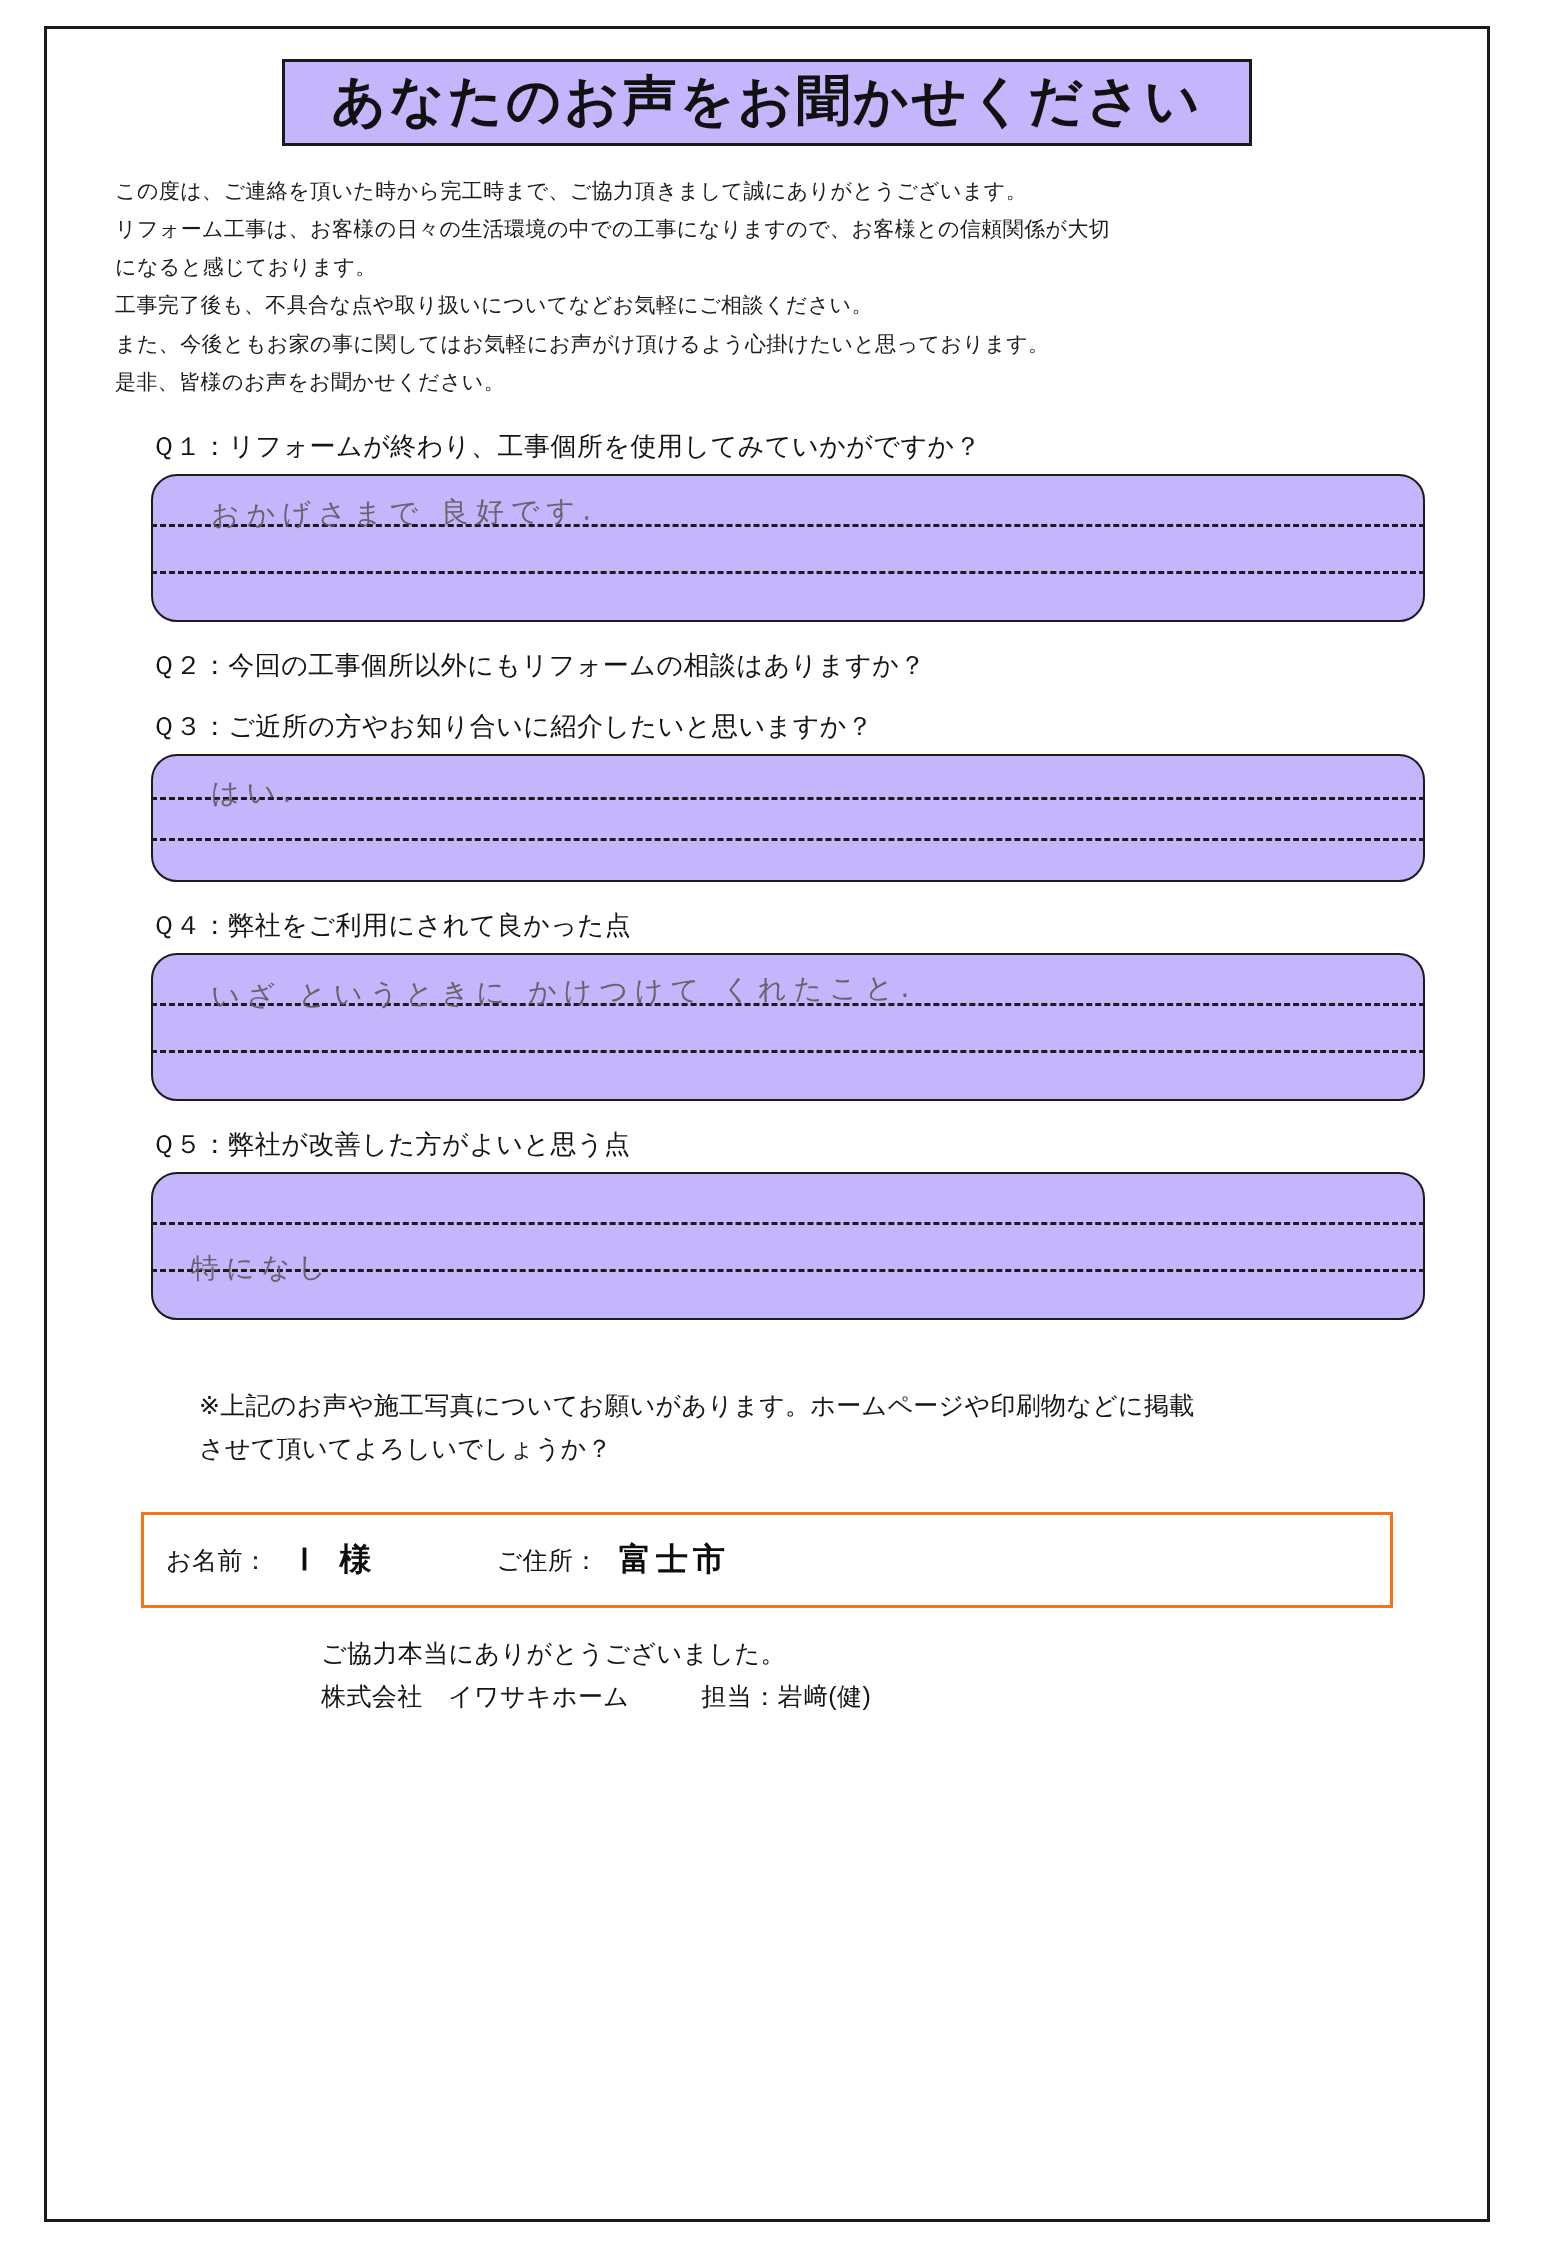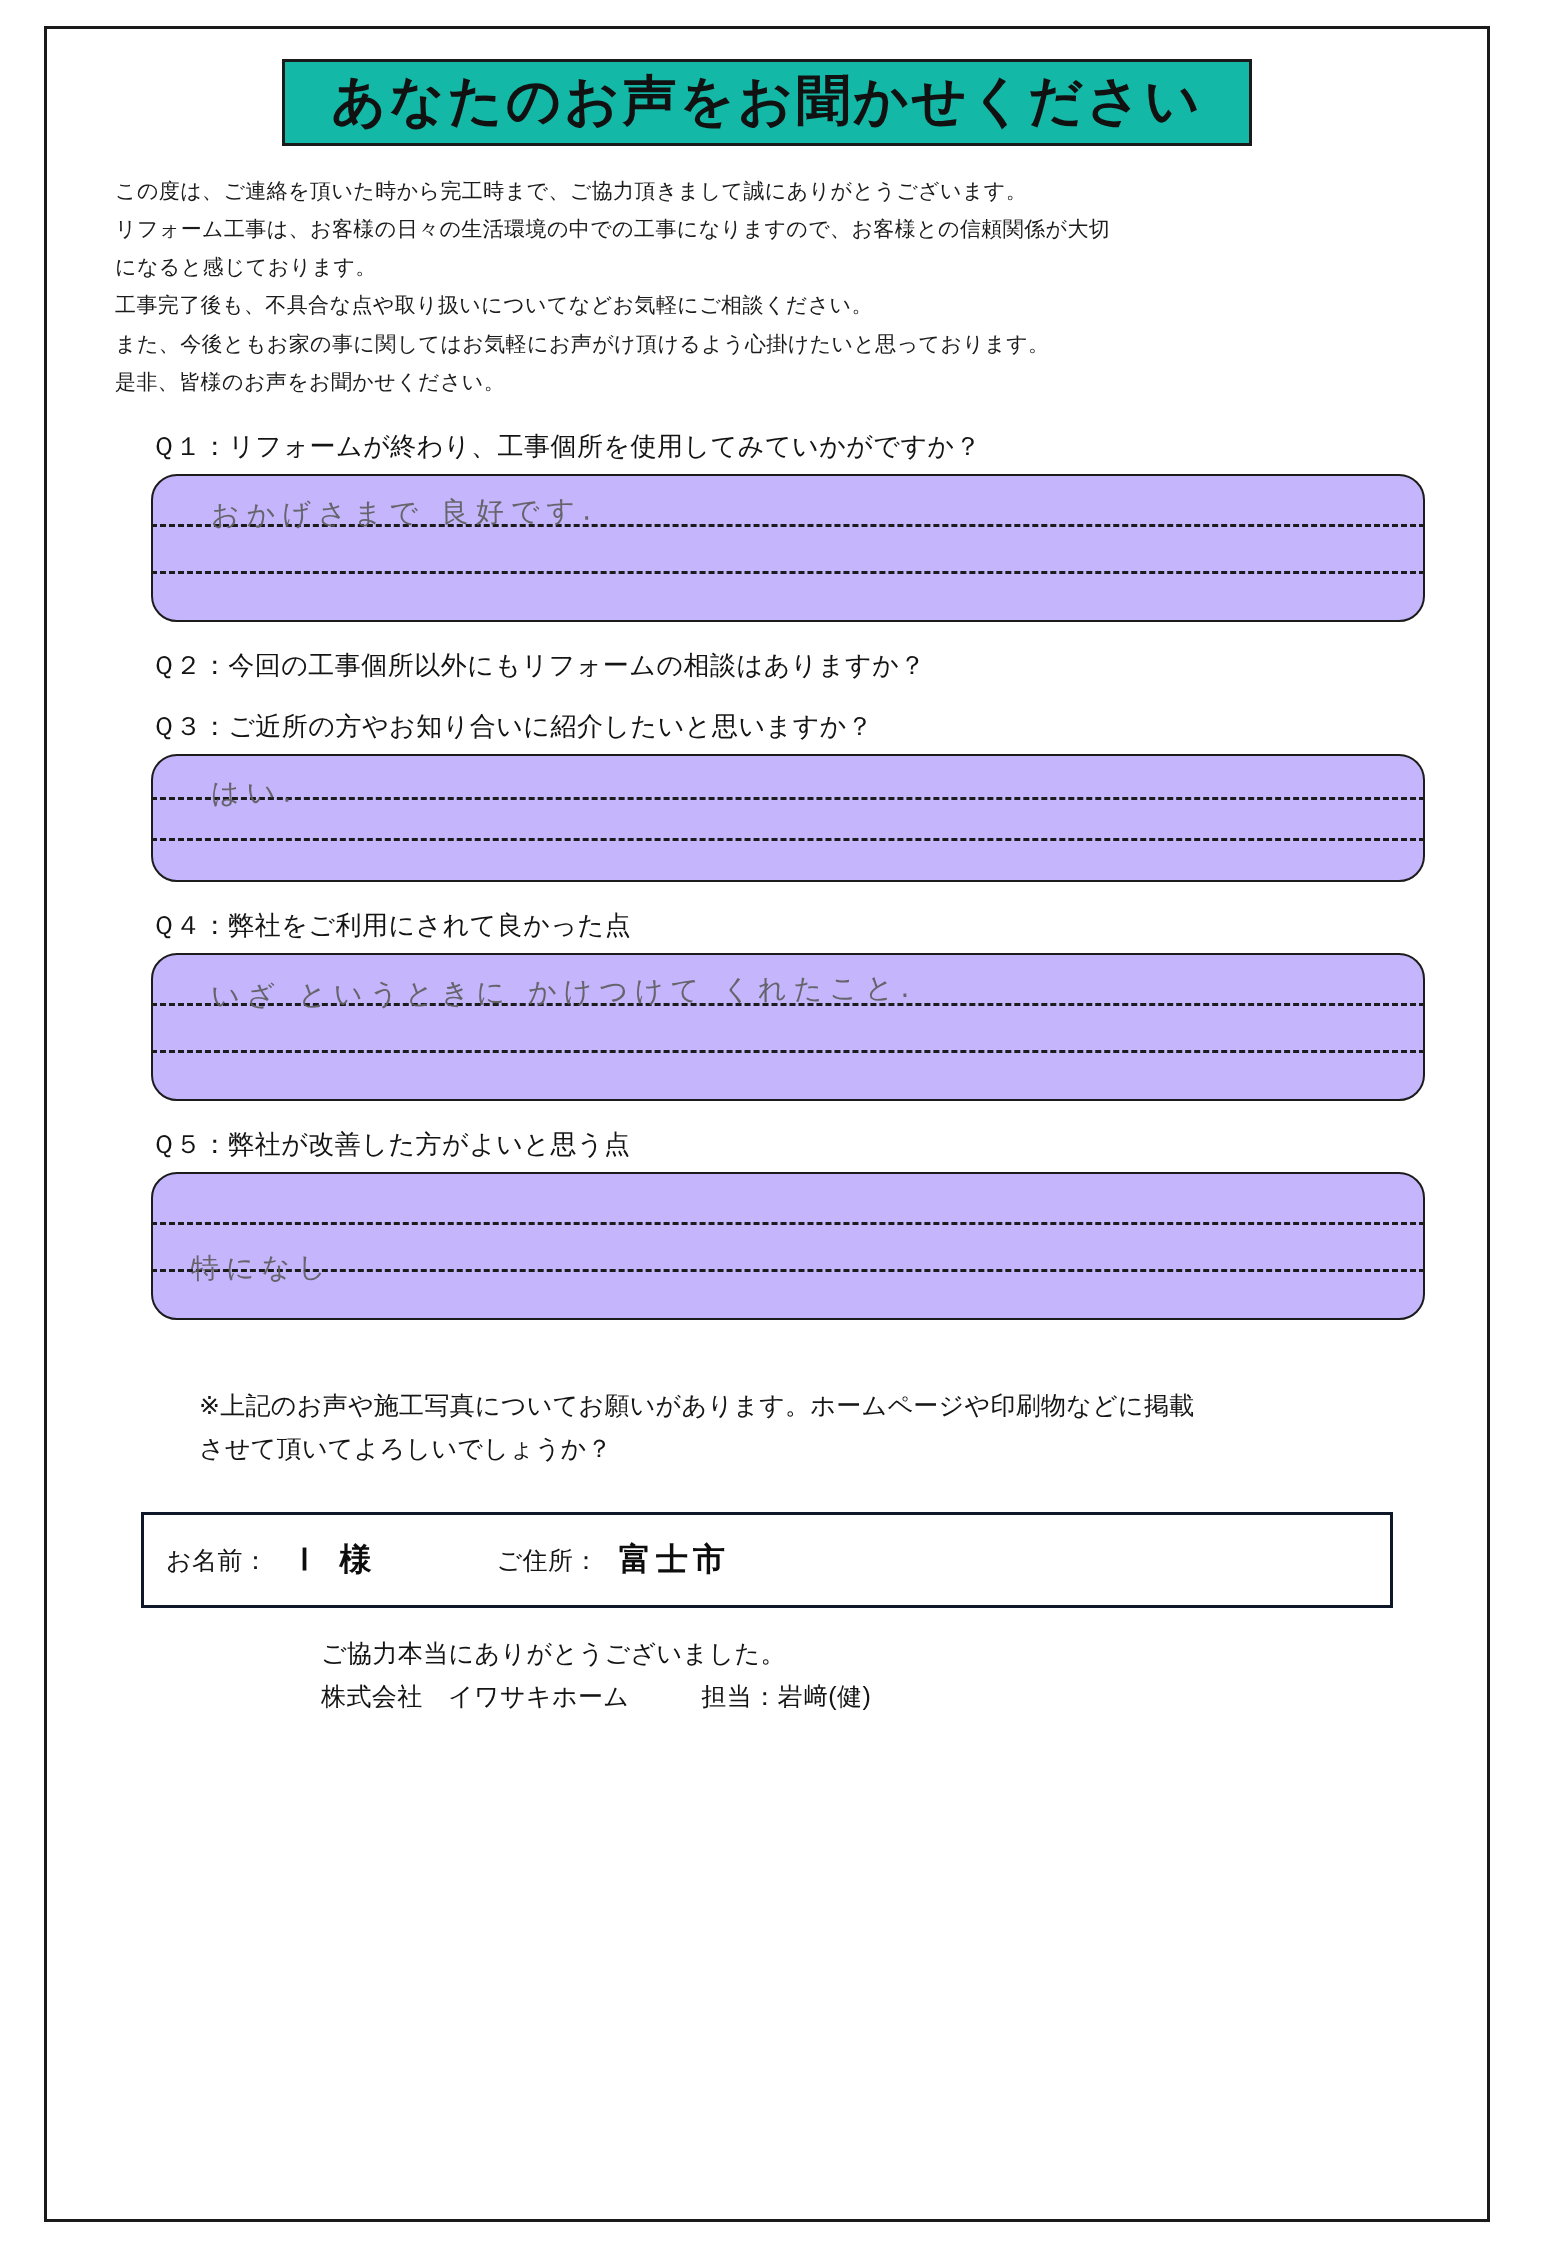--- a/index.html
+++ b/index.html
@@ -36,21 +36,21 @@
 
   
   .title-wrap {
     margin-top: 30px;
     display: flex;
     justify-content: center;
   }
   .title-box {
     border: 3px solid #1a1a1a;
     padding: 10px 46px 14px 46px;
-    background: #14b8a6;
+    background: #c4b5fd;
   }
   .title-text {
     font-size: 54px;
     font-weight: bold;
     letter-spacing: 3px;
     line-height: 1.05;
     white-space: nowrap;
     color: #111111;
   }
 
@@ -126,21 +126,21 @@
     font-size: 25px;
     line-height: 1.72;
     color: #161616;
     letter-spacing: 0.3px;
     white-space: nowrap;
   }
 
   
   .customer-box {
     margin: 42px 60px 0 60px;
-    border: 3px solid #0f172a;
+    border: 3px solid #f97316;
     height: 96px;
     display: flex;
     align-items: center;
     padding-left: 22px;
     box-sizing: border-box;
     background: #ffffff;
   }
   .cust-label {
     font-size: 25px;
     color: #141414;

